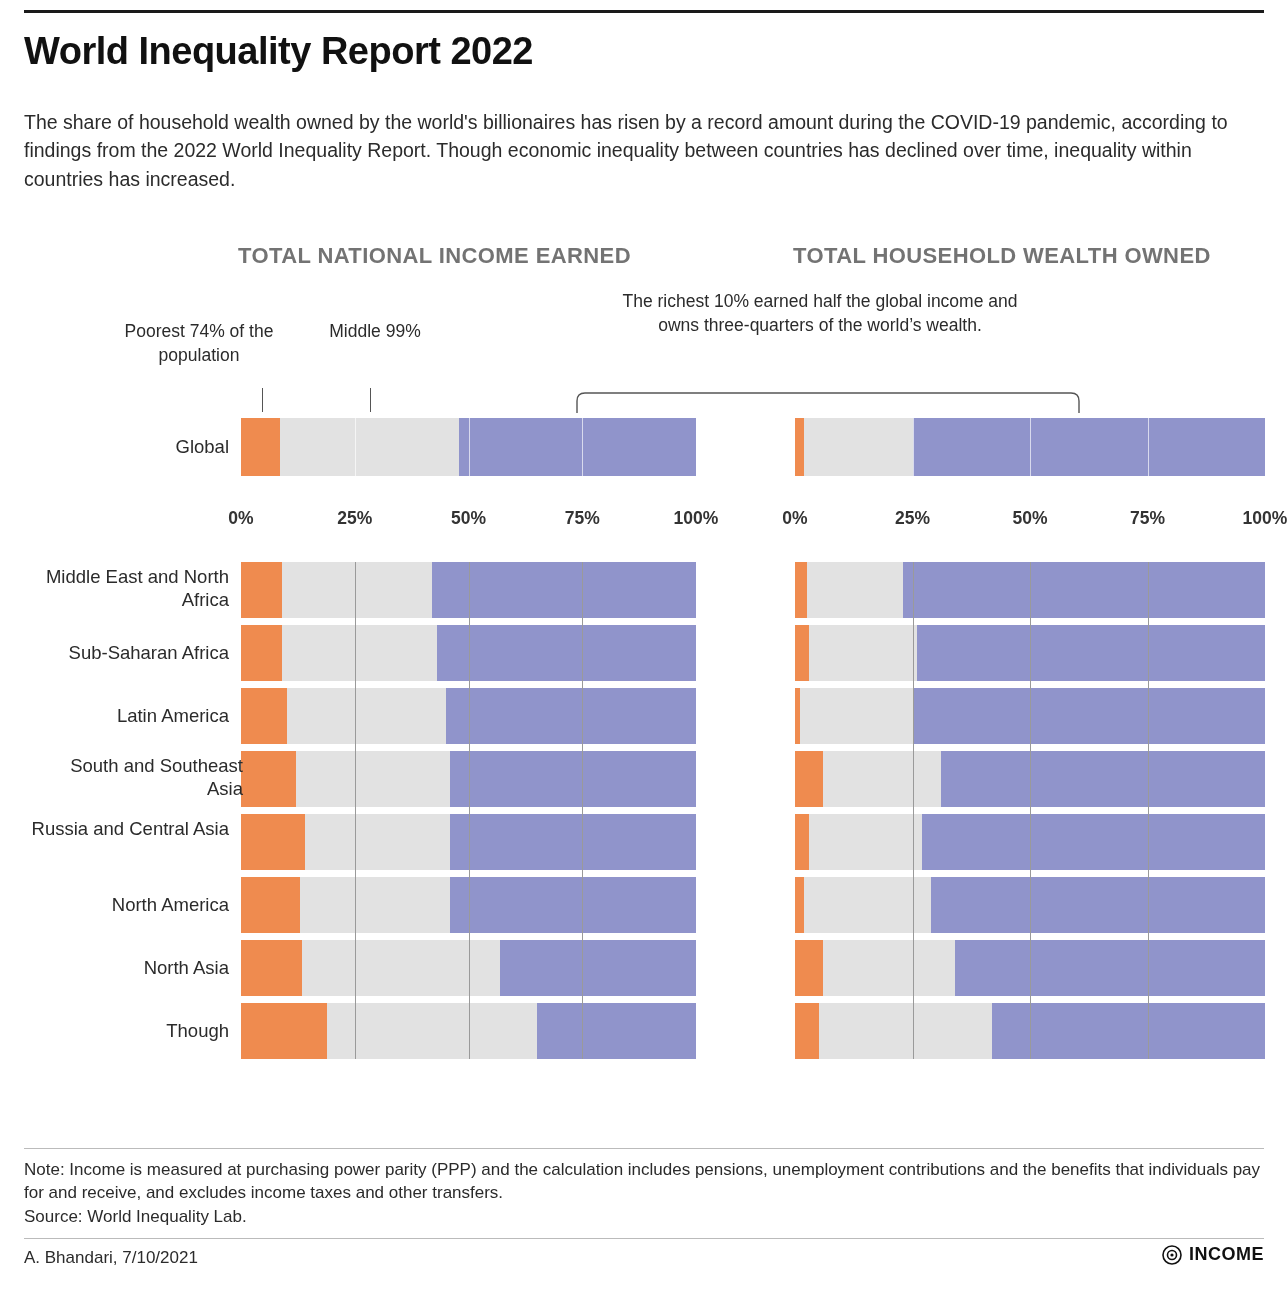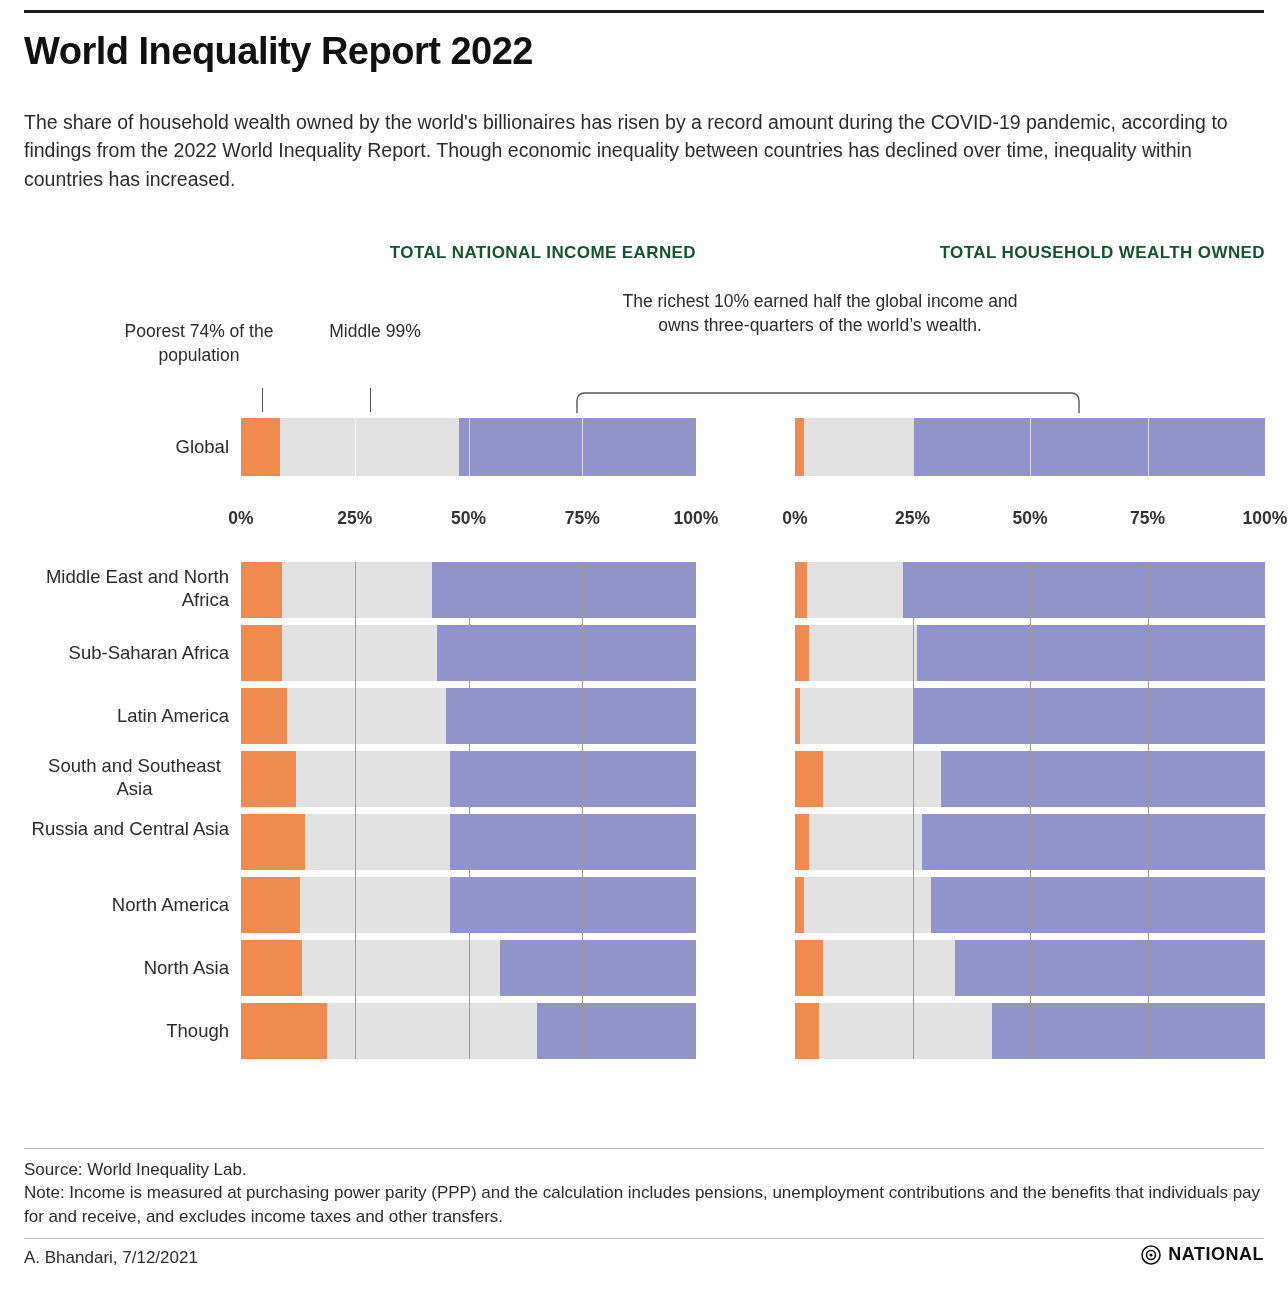--- a/index.html
+++ b/index.html
@@ -42,25 +42,25 @@
     position: absolute;
     left: 24px;
     top: 108px;
     width: 1240px;
     font-size: 19.5px;
     line-height: 1.45;
     color: #2b2b2b;
   }
   .panel-head {
     position: absolute;
-    font-size: 17px;
+    font-size: 22px;
     font-weight: bold;
     letter-spacing: 0.4px;
-    color: #14532d;
-    text-align: right;
+    color: #737373;
+    text-align: left;
   }
   #head-income { left: 238px; top: 243px; width: 458px; }
   #head-wealth { left: 793px; top: 243px; width: 472px; }
 
   .annot-left {
     position: absolute;
     font-size: 17.5px;
     line-height: 1.35;
     color: #2b2b2b;
     text-align: center;
@@ -311,38 +311,38 @@
       <div class="grid-line" style="left: 912.5px; top: 562px; height: 497px;"></div>
       <div class="grid-line" style="left: 1030px; top: 562px; height: 497px;"></div>
       <div class="grid-line" style="left: 1147.5px; top: 562px; height: 497px;"></div>
       <div class="grid-line" style="left: 912.5px; top: 418px; height: 58px; background: rgba(255, 255, 255, 0.65);"></div>
       <div class="grid-line" style="left: 1030px; top: 418px; height: 58px; background: rgba(255, 255, 255, 0.65);"></div>
       <div class="grid-line" style="left: 1147.5px; top: 418px; height: 58px; background: rgba(255, 255, 255, 0.65);"></div>
       <div class="row-label" style="left: 24px; width: 205px; top: 435px;">Global</div>
       <div class="row-label" style="left: 24px; width: 205px; top: 565px;">Middle East and North Africa</div>
       <div class="row-label" style="left: 24px; width: 205px; top: 641px;">Sub-Saharan Africa</div>
       <div class="row-label" style="left: 24px; width: 205px; top: 704px;">Latin America</div>
-      <div class="row-label" style="left: 32px; width: 205px; top: 754px; text-align: center;">South and Southeast Asia</div>
+      <div class="row-label" style="left: 38px; width: 205px; top: 754px;">South and Southeast Asia</div>
       <div class="row-label" style="left: 24px; width: 205px; top: 817px;">Russia and Central Asia</div>
       <div class="row-label" style="left: 24px; width: 205px; top: 893px;">North America</div>
       <div class="row-label" style="left: 24px; width: 205px; top: 956px;">North Asia</div>
       <div class="row-label" style="left: 24px; width: 205px; top: 1019px;">Though</div>
     </div>
 
   <div class="note-rule"></div>
   <div class="note">
+    <div>Note: Income is measured at purchasing power parity (PPP) and the calculation includes pensions, unemployment contributions and the benefits that individuals pay for and receive, and excludes income taxes and other transfers.</div>
     <div>Source: World Inequality Lab.</div>
-    <div>Note: Income is measured at purchasing power parity (PPP) and the calculation includes pensions, unemployment contributions and the benefits that individuals pay for and receive, and excludes income taxes and other transfers.</div>
   </div>
 
   <div class="bottom-rule"></div>
-  <div class="credit">A. Bhandari, 7/12/2021</div>
+  <div class="credit">A. Bhandari, 7/10/2021</div>
 
   <div class="reuters">
     <svg width="20" height="20" viewBox="0 0 20 20">
       <circle cx="10" cy="10" r="9" fill="none" stroke="#111" stroke-width="1.6"></circle>
       <circle cx="10" cy="10" r="4.5" fill="none" stroke="#111" stroke-width="1.6"></circle>
       <circle cx="10" cy="10" r="1.6" fill="#111"></circle>
     </svg>
-    <span class="reuters-word">NATIONAL</span>
+    <span class="reuters-word">INCOME</span>
   </div>
 
 </div>
 
 </body></html>

